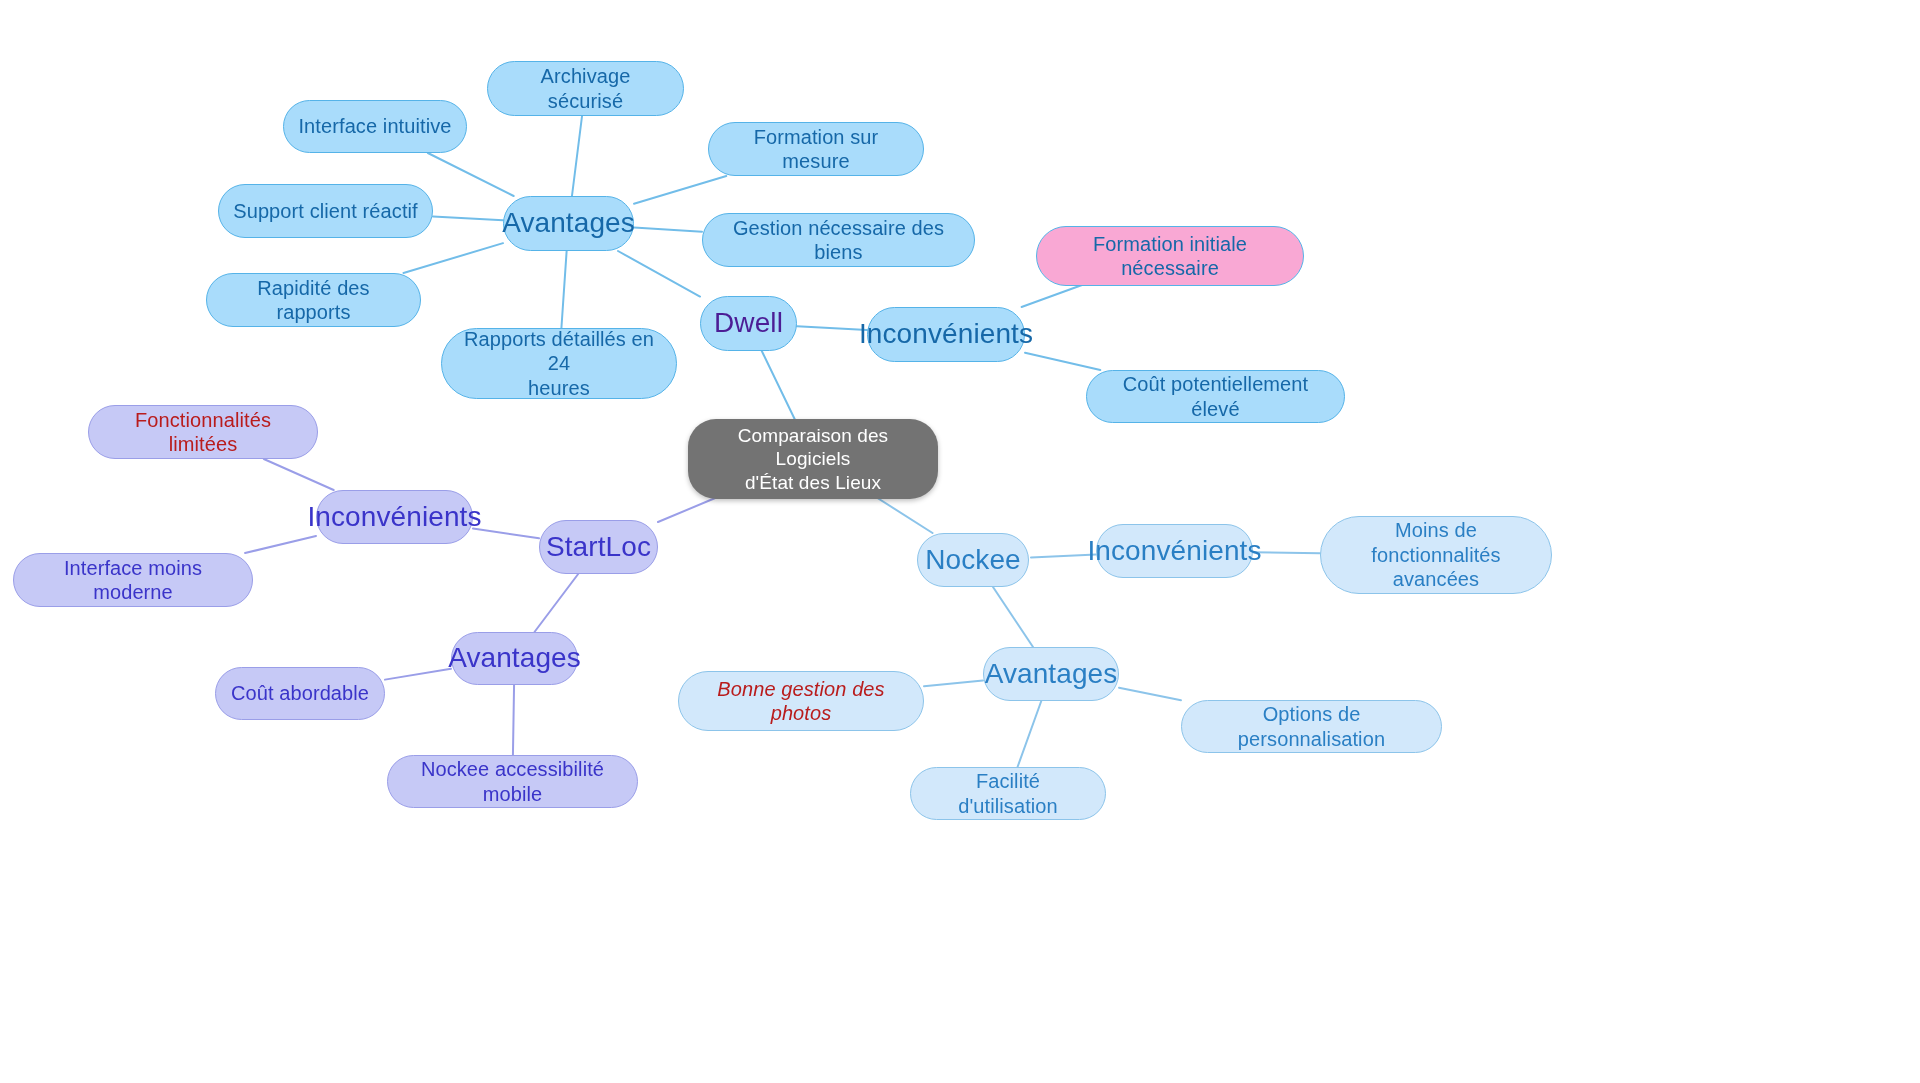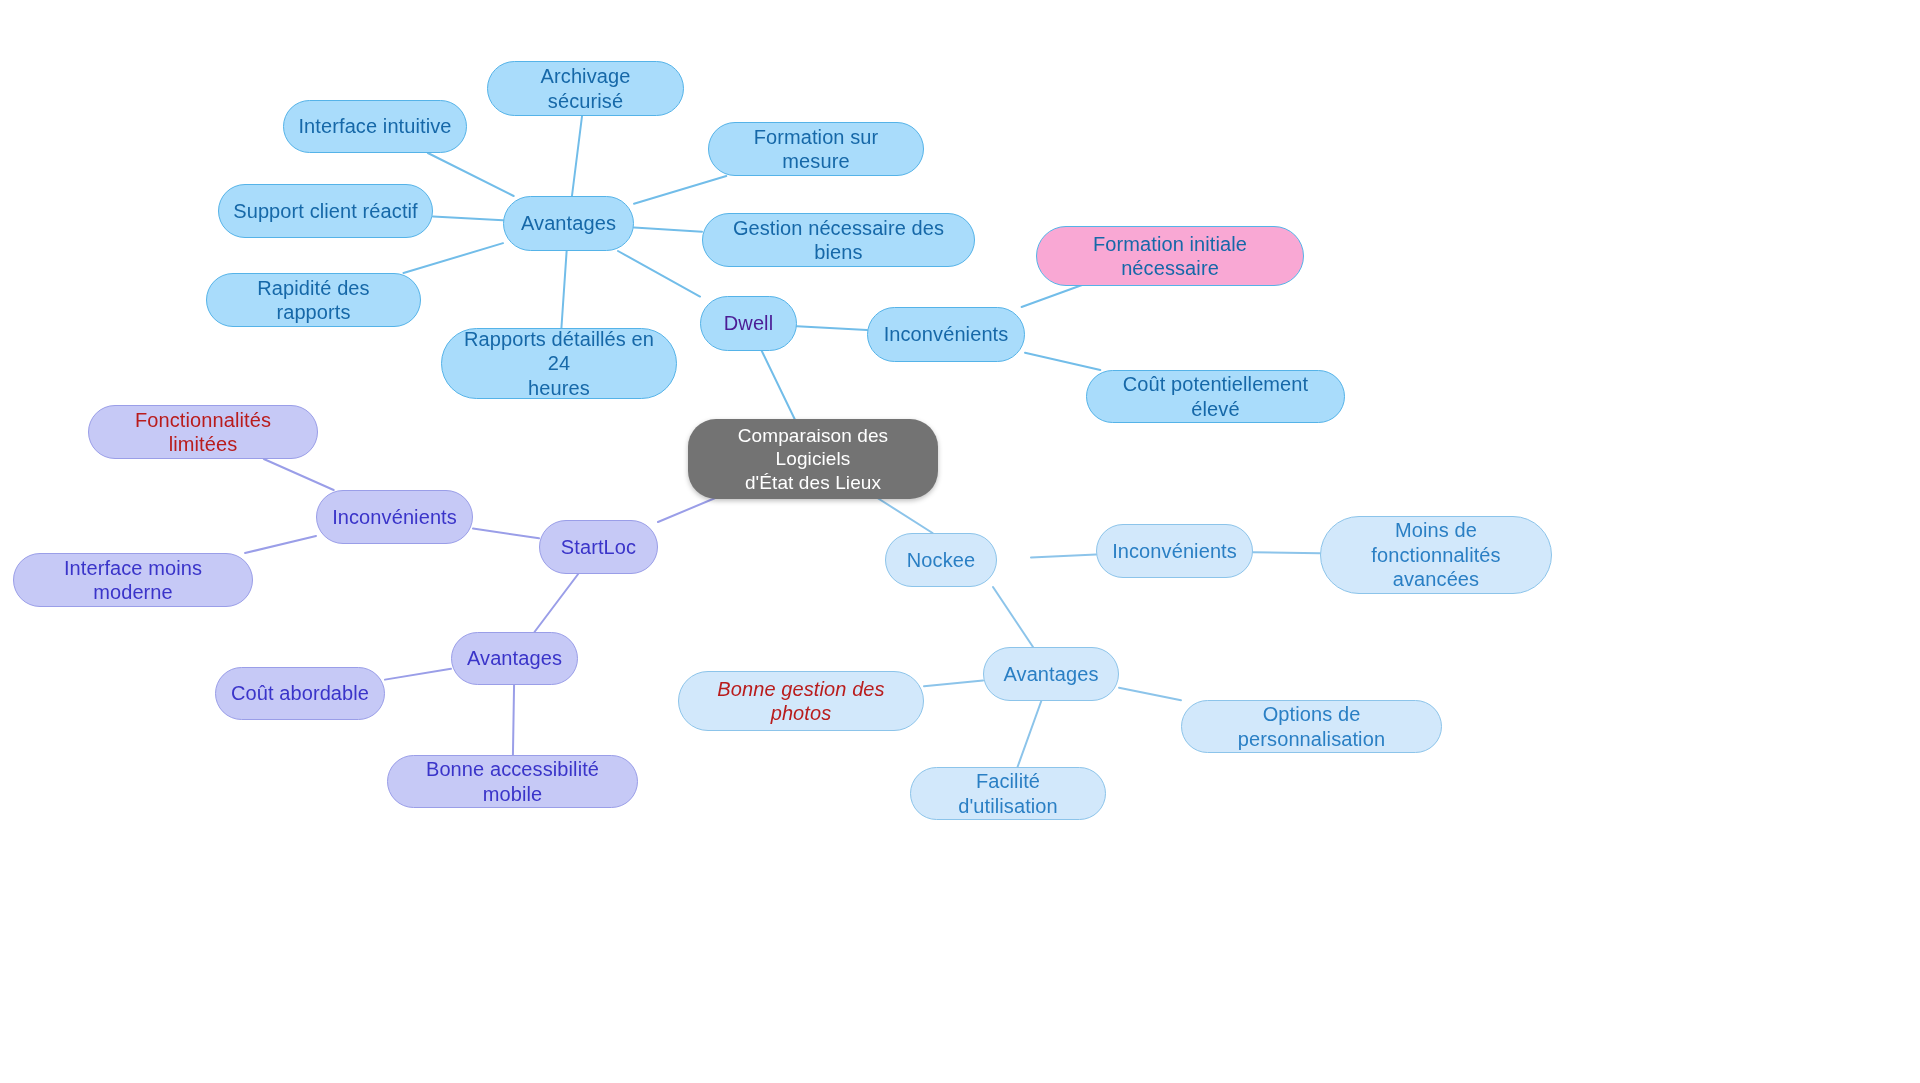--- a/index.html
+++ b/index.html
@@ -42,21 +42,21 @@
     padding: 6px 14px;
     white-space: pre-line;
     letter-spacing: 0.1px;
   }
   .node-root {
     border-radius: 28px;
     border: none;
     font-size: 19px;
     box-shadow: 0 2px 5px rgba(0,0,0,0.25);
   }
-  .node-branch { font-size: 20px; }
+  .node-branch { font-size: 28px; }
   .node-leaf { font-size: 20px; }
 </style>
 </head>
 <body>
 
 <div id="mindmap-canvas">
   <svg id="edge-layer" width="1920" height="1083" viewBox="0 0 1920 1083">
       <line x1="794.6404494382023" y1="419" x2="761.7865168539325" y2="351" stroke="#72bde9" stroke-width="2" stroke-linecap="round"></line>
       <line x1="700" y1="296.55555555555554" x2="618" y2="251" stroke="#72bde9" stroke-width="2" stroke-linecap="round"></line>
       <line x1="571.9629629629629" y1="196" x2="582.0370370370371" y2="116" stroke="#72bde9" stroke-width="2" stroke-linecap="round"></line>
@@ -93,29 +93,29 @@
       <div class="node node-leaf" style="left: 283px; top: 100px; width: 184px; height: 53px; color: rgb(22, 104, 168); background: rgb(169, 220, 251); border-color: rgb(85, 179, 232);">Interface intuitive</div>
       <div class="node node-leaf" style="left: 218px; top: 184px; width: 215px; height: 54px; color: rgb(22, 104, 168); background: rgb(169, 220, 251); border-color: rgb(85, 179, 232);">Support client réactif</div>
       <div class="node node-leaf" style="left: 206px; top: 273px; width: 215px; height: 54px; color: rgb(22, 104, 168); background: rgb(169, 220, 251); border-color: rgb(85, 179, 232);">Rapidité des rapports</div>
       <div class="node node-leaf" style="left: 441px; top: 328px; width: 236px; height: 71px; color: rgb(22, 104, 168); background: rgb(169, 220, 251); border-color: rgb(85, 179, 232);">Rapports détaillés en 24
 heures</div>
       <div class="node node-leaf" style="left: 708px; top: 122px; width: 216px; height: 54px; color: rgb(22, 104, 168); background: rgb(169, 220, 251); border-color: rgb(85, 179, 232);">Formation sur mesure</div>
       <div class="node node-leaf" style="left: 702px; top: 213px; width: 273px; height: 54px; color: rgb(22, 104, 168); background: rgb(169, 220, 251); border-color: rgb(85, 179, 232);">Gestion nécessaire des biens</div>
       <div class="node node-branch" style="left: 867px; top: 307px; width: 158px; height: 55px; color: rgb(22, 104, 168); background: rgb(169, 220, 251); border-color: rgb(85, 179, 232);">Inconvénients</div>
       <div class="node node-leaf" style="left: 1036px; top: 226px; width: 268px; height: 60px; color: rgb(22, 104, 168); background: #f9a8d4; border-color: rgb(85, 179, 232); text-align: center;">Formation initiale nécessaire</div>
       <div class="node node-leaf" style="left: 1086px; top: 370px; width: 259px; height: 53px; color: rgb(22, 104, 168); background: rgb(169, 220, 251); border-color: rgb(85, 179, 232);">Coût potentiellement élevé</div>
-      <div class="node node-branch" style="left: 885px; top: 533px; width: 112px; height: 54px; color: rgb(42, 127, 196); background: rgb(210, 232, 251); border-color: rgb(140, 196, 234);">Nockee</div>
+      <div class="node node-branch" style="left: 917px; top: 533px; width: 112px; height: 54px; color: rgb(42, 127, 196); background: rgb(210, 232, 251); border-color: rgb(140, 196, 234);">Nockee</div>
       <div class="node node-branch" style="left: 1096px; top: 524px; width: 157px; height: 54px; color: rgb(42, 127, 196); background: rgb(210, 232, 251); border-color: rgb(140, 196, 234);">Inconvénients</div>
       <div class="node node-leaf" style="left: 1320px; top: 516px; width: 232px; height: 78px; color: rgb(42, 127, 196); background: rgb(210, 232, 251); border-color: rgb(140, 196, 234);">Moins de fonctionnalités
 avancées</div>
       <div class="node node-branch" style="left: 983px; top: 647px; width: 136px; height: 54px; color: rgb(42, 127, 196); background: rgb(210, 232, 251); border-color: rgb(140, 196, 234);">Avantages</div>
       <div class="node node-leaf" style="left: 678px; top: 671px; width: 246px; height: 60px; color: #b91c1c; background: rgb(210, 232, 251); border-color: rgb(140, 196, 234); font-style: italic;">Bonne gestion des photos</div>
       <div class="node node-leaf" style="left: 1181px; top: 700px; width: 261px; height: 53px; color: rgb(42, 127, 196); background: rgb(210, 232, 251); border-color: rgb(140, 196, 234);">Options de personnalisation</div>
       <div class="node node-leaf" style="left: 910px; top: 767px; width: 196px; height: 53px; color: rgb(42, 127, 196); background: rgb(210, 232, 251); border-color: rgb(140, 196, 234);">Facilité d'utilisation</div>
       <div class="node node-branch" style="left: 539px; top: 520px; width: 119px; height: 54px; color: rgb(58, 52, 201); background: rgb(198, 201, 246); border-color: rgb(154, 158, 232);">StartLoc</div>
       <div class="node node-branch" style="left: 316px; top: 490px; width: 157px; height: 54px; color: rgb(58, 52, 201); background: rgb(198, 201, 246); border-color: rgb(154, 158, 232);">Inconvénients</div>
       <div class="node node-leaf" style="left: 88px; top: 405px; width: 230px; height: 54px; color: #b91c1c; background: rgb(198, 201, 246); border-color: rgb(154, 158, 232);">Fonctionnalités limitées</div>
       <div class="node node-leaf" style="left: 13px; top: 553px; width: 240px; height: 54px; color: rgb(58, 52, 201); background: rgb(198, 201, 246); border-color: rgb(154, 158, 232);">Interface moins moderne</div>
       <div class="node node-branch" style="left: 451px; top: 632px; width: 127px; height: 53px; color: rgb(58, 52, 201); background: rgb(198, 201, 246); border-color: rgb(154, 158, 232);">Avantages</div>
       <div class="node node-leaf" style="left: 215px; top: 667px; width: 170px; height: 53px; color: rgb(58, 52, 201); background: rgb(198, 201, 246); border-color: rgb(154, 158, 232);">Coût abordable</div>
-      <div class="node node-leaf" style="left: 387px; top: 755px; width: 251px; height: 53px; color: rgb(58, 52, 201); background: rgb(198, 201, 246); border-color: rgb(154, 158, 232);">Bonne accessibilité mobile</div>
+      <div class="node node-leaf" style="left: 387px; top: 755px; width: 251px; height: 53px; color: rgb(58, 52, 201); background: rgb(198, 201, 246); border-color: rgb(154, 158, 232);">Nockee accessibilité mobile</div>
     </div>
 </div>
 
 </body></html>

